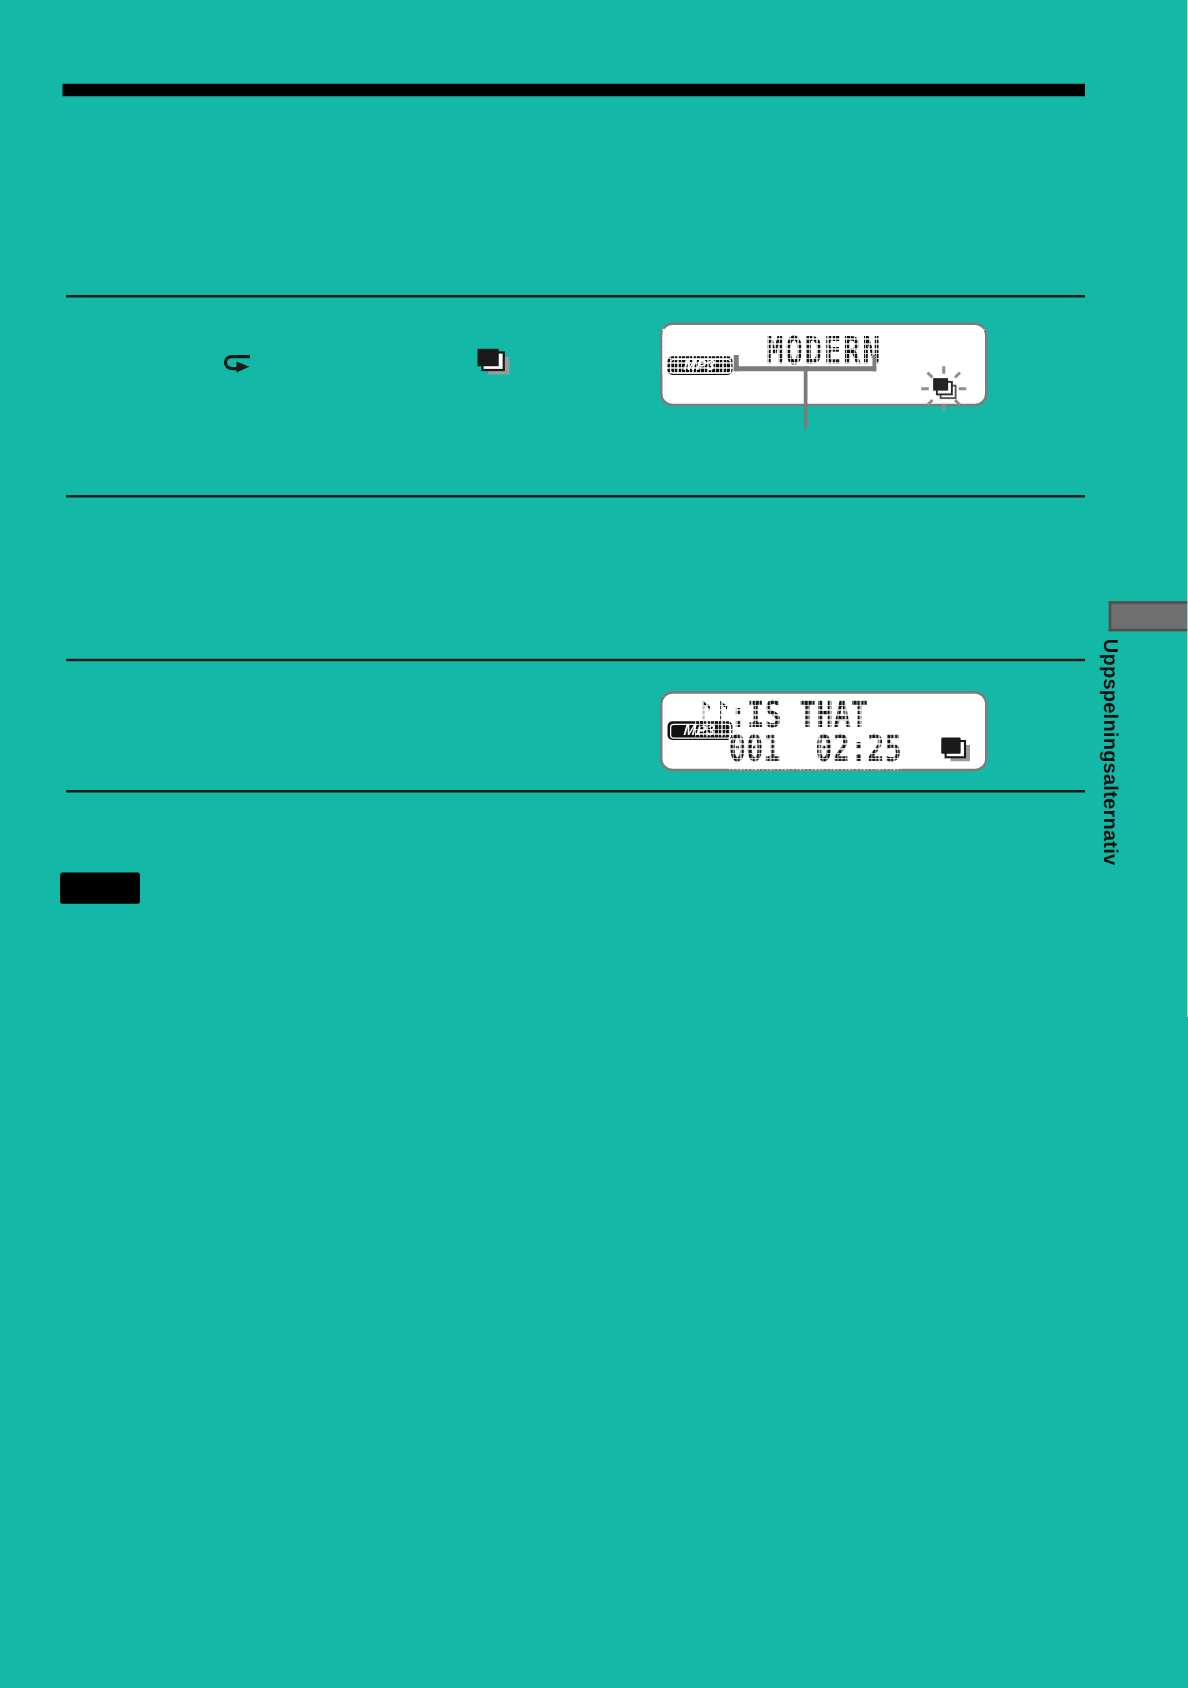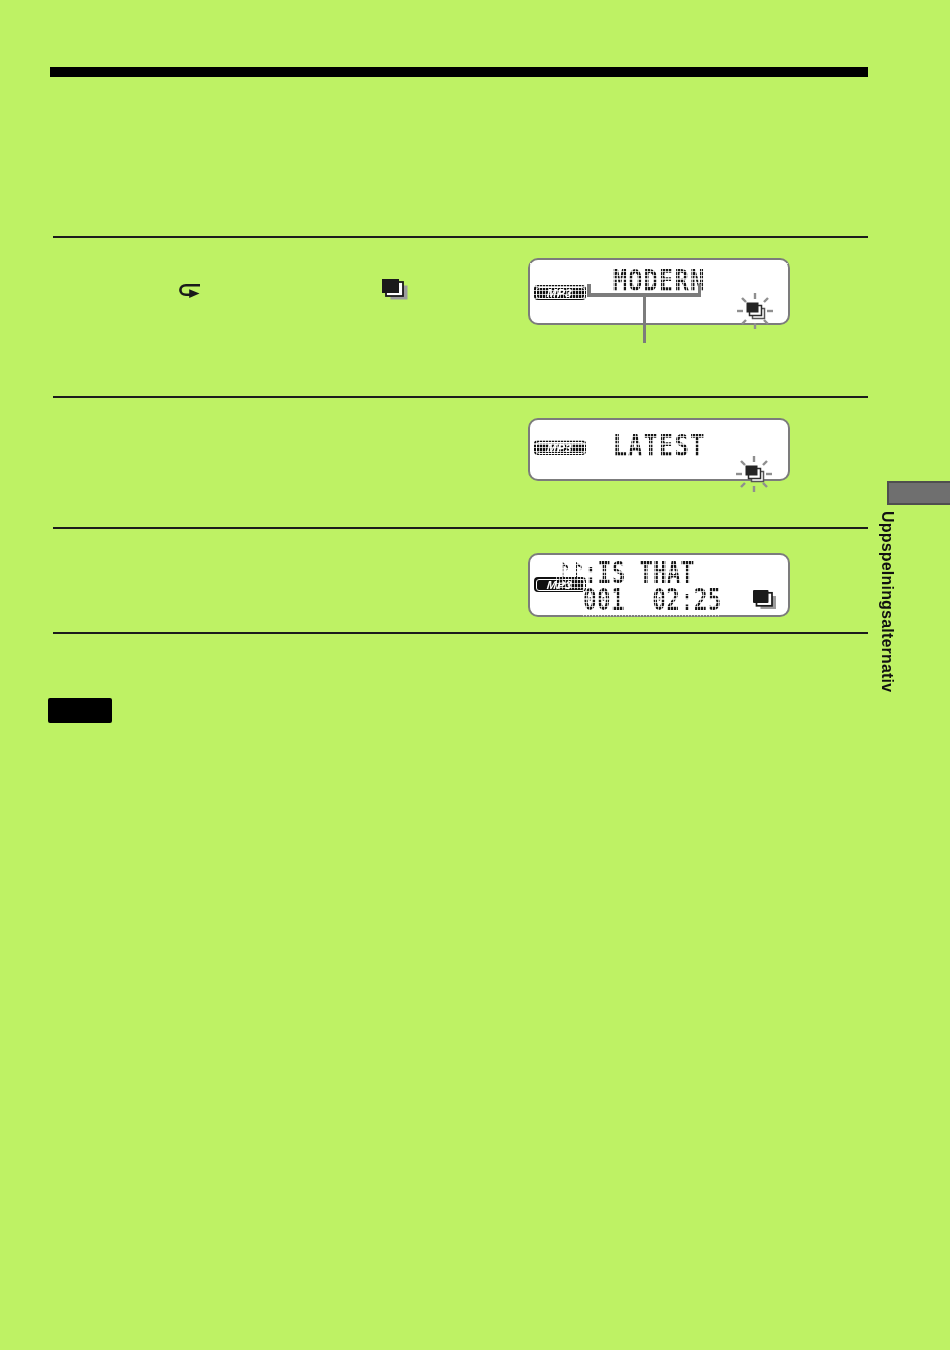--- a/index.html
+++ b/index.html
@@ -1,16 +1,16 @@
 <!DOCTYPE html>
 <html><head>
 <meta charset="utf-8">
 <style>
   html,body{margin:0;padding:0;background:#fff;}
-  .page{position:relative;width:950px;height:1350px;background:#bef264;overflow:hidden;
+  .page{position:relative;width:950px;height:1350px;background:#14b8a6;overflow:hidden;
         font-family:"Liberation Sans",sans-serif;}
 
   .header-bar{position:absolute;left:50px;top:67px;width:818px;height:10px;background:#000;}
 
   .rule{position:absolute;left:53px;width:815px;height:2px;background:#1c1c1c;}
   .rule-1{top:236px;} .rule-2{top:396px;} .rule-3{top:527px;} .rule-4{top:632px;}
 
   .icon-abs{position:absolute;}
 
   
@@ -101,41 +101,20 @@
         <line x1="33" y1="7" x2="29" y2="11"></line>
         <line x1="7" y1="33" x2="11" y2="29"></line>
         <line x1="33" y1="33" x2="29" y2="29"></line>
       </g>
       <rect x="17.5" y="17.5" width="12" height="10" fill="#fff" stroke="#555" stroke-width="1.5"></rect>
       <rect x="14.5" y="14.5" width="12" height="10" fill="#fff" stroke="#2c2c2c" stroke-width="1.5"></rect>
       <rect x="11.5" y="11.5" width="12" height="10" fill="#242424"></rect>
     </svg>
   </div>
 
-  <div class="lcd lcd-2">
-    <div class="mp3-badge">
-      <span>MP3</span>
-    </div>
-    <div class="lcd-line dotmatrix lcd-main">LATEST</div>
-    <svg class="blink-2" width="40" height="40" viewBox="0 0 40 40">
-      <g stroke="#8f8f8f" stroke-width="2.4">
-        <line x1="20" y1="2" x2="20" y2="8"></line>
-        <line x1="20" y1="32" x2="20" y2="38"></line>
-        <line x1="2" y1="20" x2="8" y2="20"></line>
-        <line x1="32" y1="20" x2="38" y2="20"></line>
-        <line x1="7" y1="7" x2="11" y2="11"></line>
-        <line x1="33" y1="7" x2="29" y2="11"></line>
-        <line x1="7" y1="33" x2="11" y2="29"></line>
-        <line x1="33" y1="33" x2="29" y2="29"></line>
-      </g>
-      <rect x="17.5" y="17.5" width="12" height="10" fill="#fff" stroke="#555" stroke-width="1.5"></rect>
-      <rect x="14.5" y="14.5" width="12" height="10" fill="#fff" stroke="#2c2c2c" stroke-width="1.5"></rect>
-      <rect x="11.5" y="11.5" width="12" height="10" fill="#242424"></rect>
-    </svg>
-  </div>
 
   <div class="lcd lcd-3">
     <div class="mp3-badge">
       <span>MP3</span>
     </div>
     <div class="lcd-line dotmatrix lcd3-line1">♪♪:IS THAT</div>
     <div class="lcd-line dotmatrix lcd3-line2">001  02:25</div>
     <svg class="lcd3-folder" width="26" height="22" viewBox="0 0 26 22">
       <rect x="8.5" y="7" width="15.5" height="13" fill="#9c9c9c"></rect>
       <rect x="4.5" y="3.8" width="15.5" height="13" fill="#ffffff" stroke="#1a1a1a" stroke-width="1.7"></rect>

